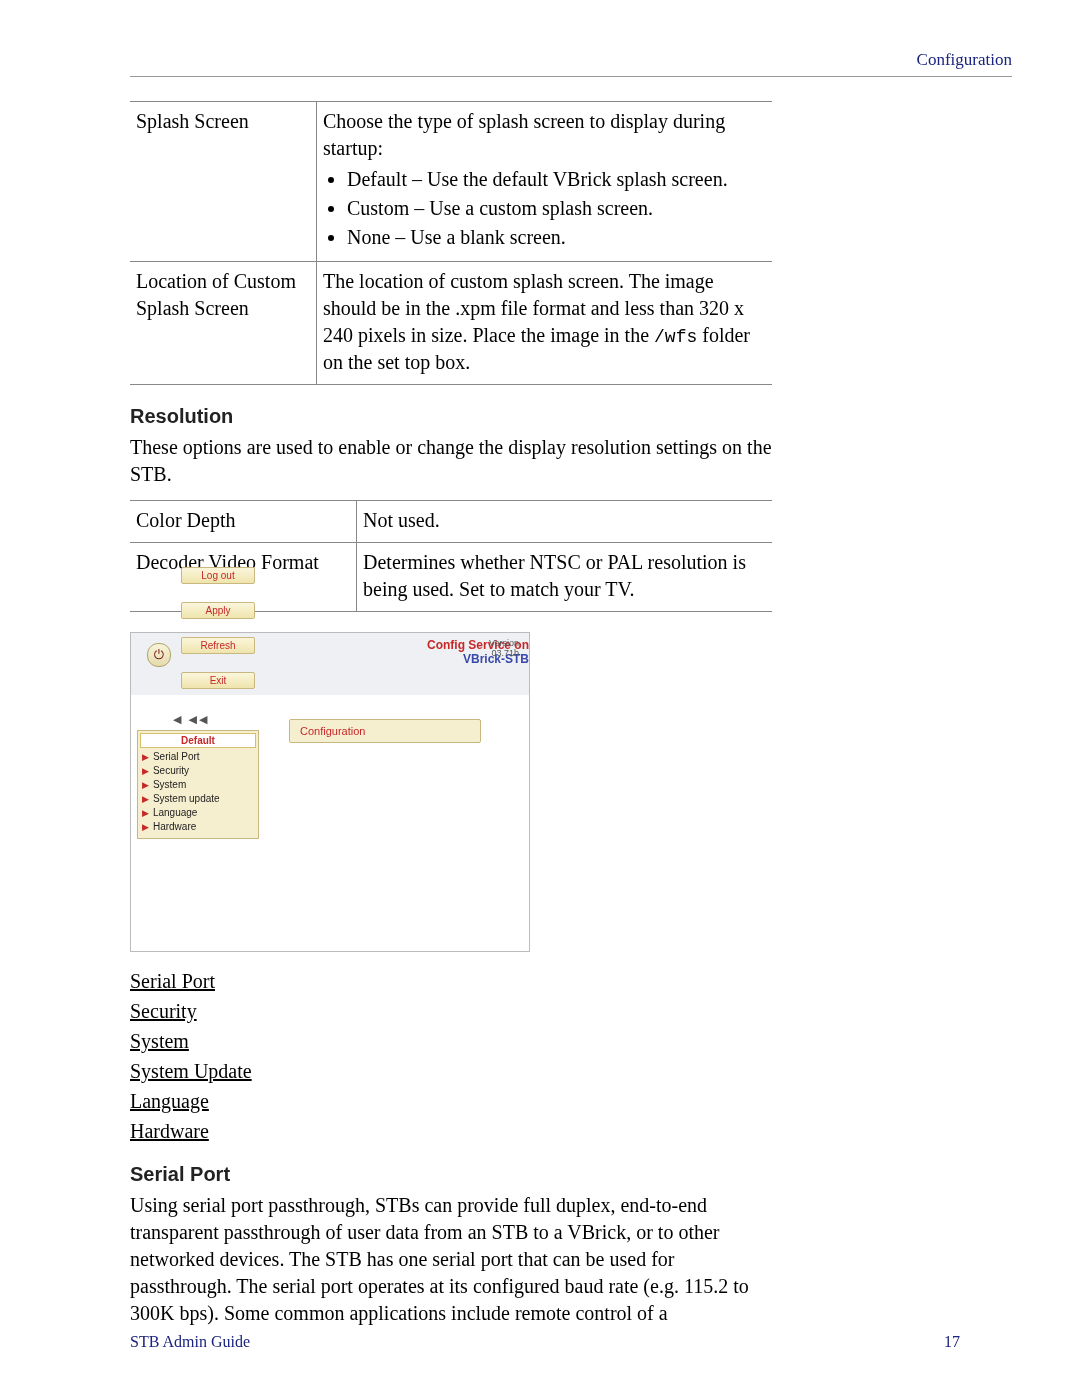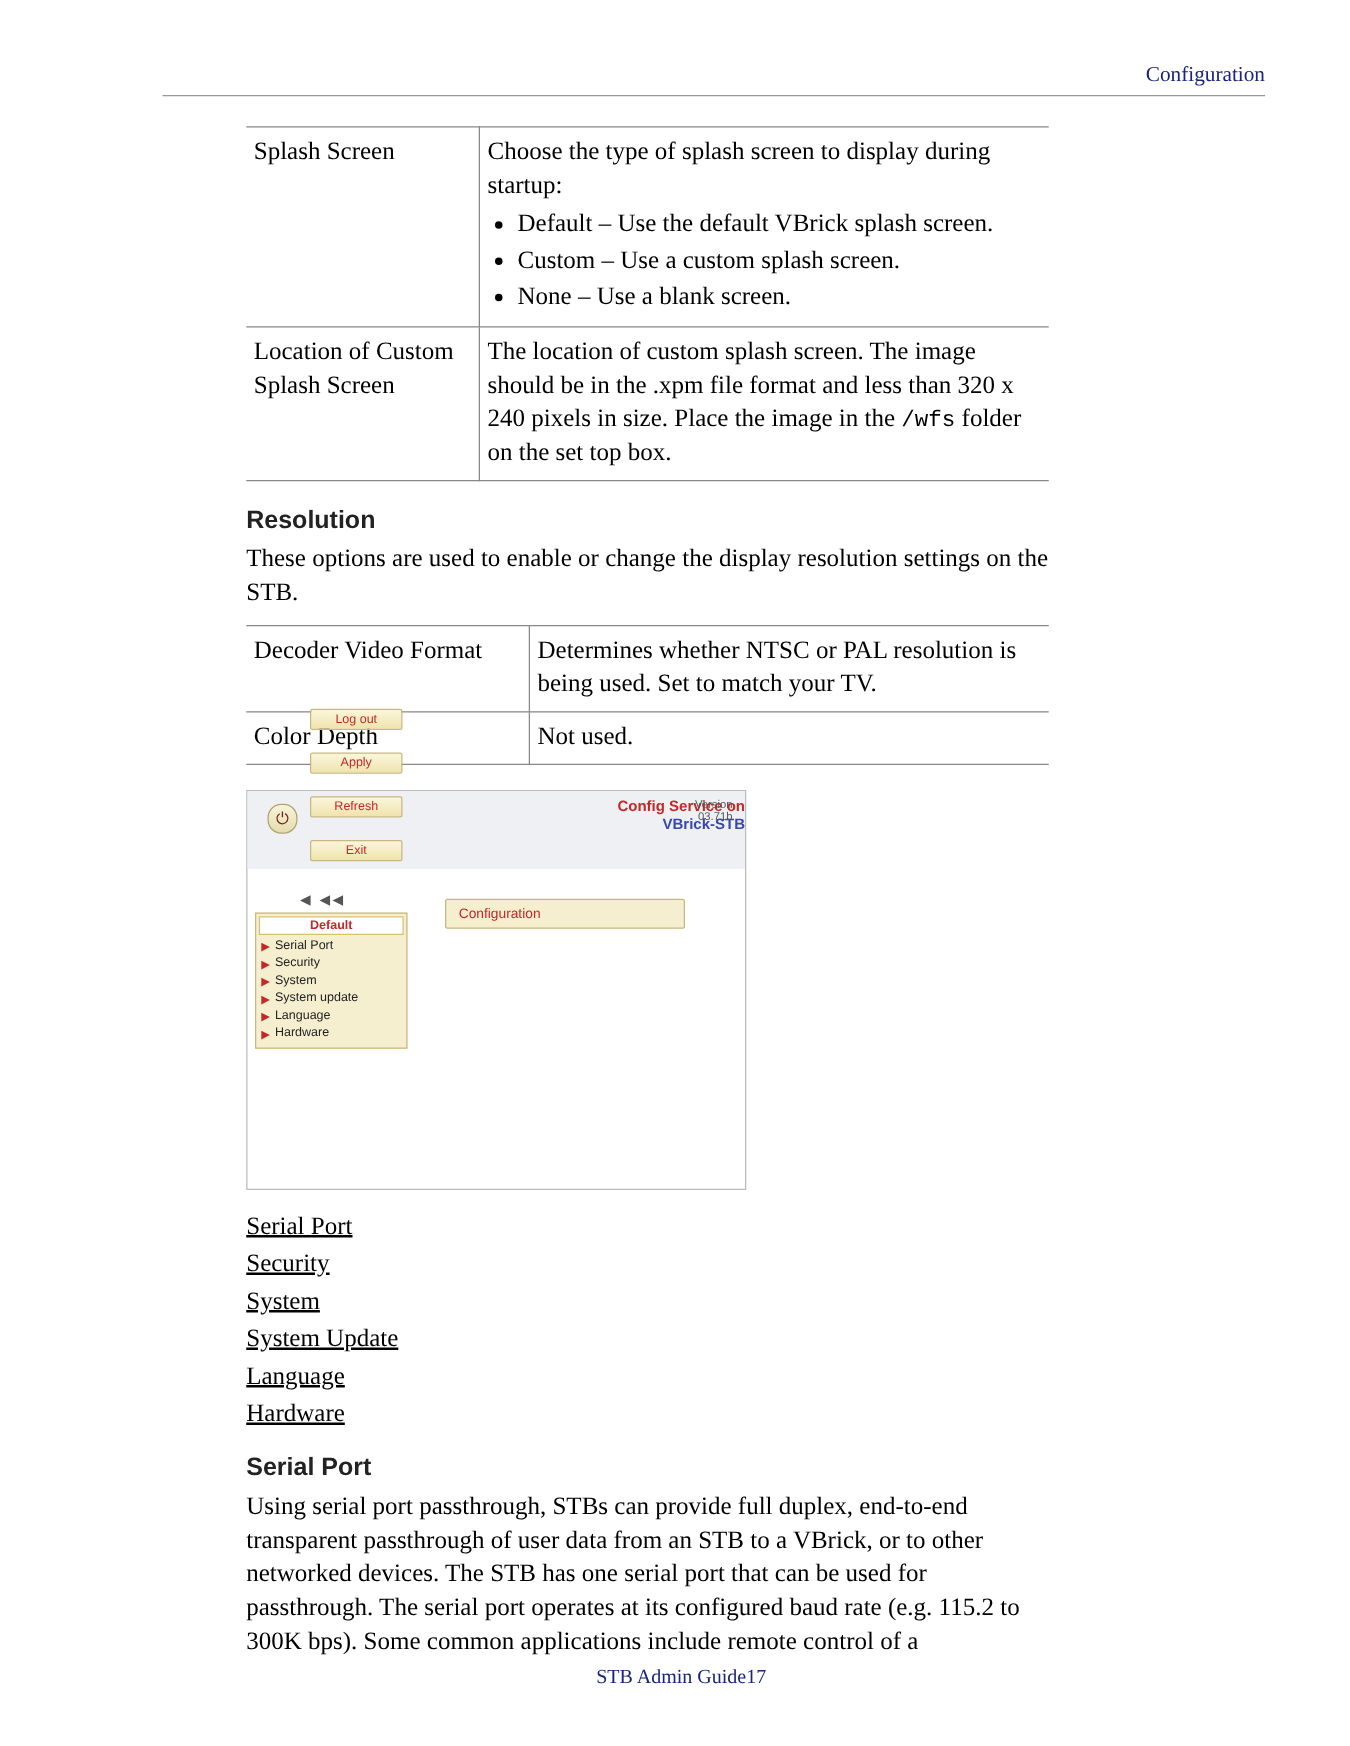--- a/index.html
+++ b/index.html
@@ -25,21 +25,20 @@
     font-family: Garamond, "Times New Roman", serif;
     margin-bottom: 6px;
   }
   .top-rule {
     border: none;
     border-top: 1px solid #999;
     margin: 0 0 24px 0;
   }
   .section-block {
     width: 642px;
-    margin-left: 67px;
   }
 
   
   table.cfgtable {
     width: 100%;
     border-collapse: collapse;
     font-size: 20px;
     margin-bottom: 20px;
   }
   table.cfgtable td {
@@ -217,21 +216,21 @@
   p.linklist {
     margin: 0 0 7px 0;
   }
 
   .footer {
     position: absolute;
     left: 130px;
     right: 120px;
     bottom: 46px;
     display: flex;
-    justify-content: center;
+    justify-content: space-between;
     font-size: 16px;
     color: #1a237e;
     font-family: Garamond, "Times New Roman", serif;
   }
 </style>
 </head>
 <body>
 
 <div class="page">
 
@@ -261,26 +260,26 @@
       </tr>
     </tbody>
       </table>
 
     <h2 class="sect">Resolution</h2>
     <p class="body">These options are used to enable or change the display resolution settings on the STB.</p>
 
     <table class="cfgtable">
       <tbody>
           <tr>
+        <td class="col1">Color Depth</td>
+        <td>Not used.</td>
+      </tr>
+      <tr>
         <td class="col1" style="width:210px">Decoder Video Format</td>
         <td>Determines whether NTSC or PAL resolution is being used. Set to match your TV.</td>
-      </tr>
-      <tr>
-        <td class="col1">Color Depth</td>
-        <td>Not used.</td>
       </tr>
     </tbody>
       </table>
 
 
     <div class="shot">
       <div class="shot-top">
         <div class="power">⏻</div>
         <div class="shot-title">
           <span>Config Service on</span><br>

